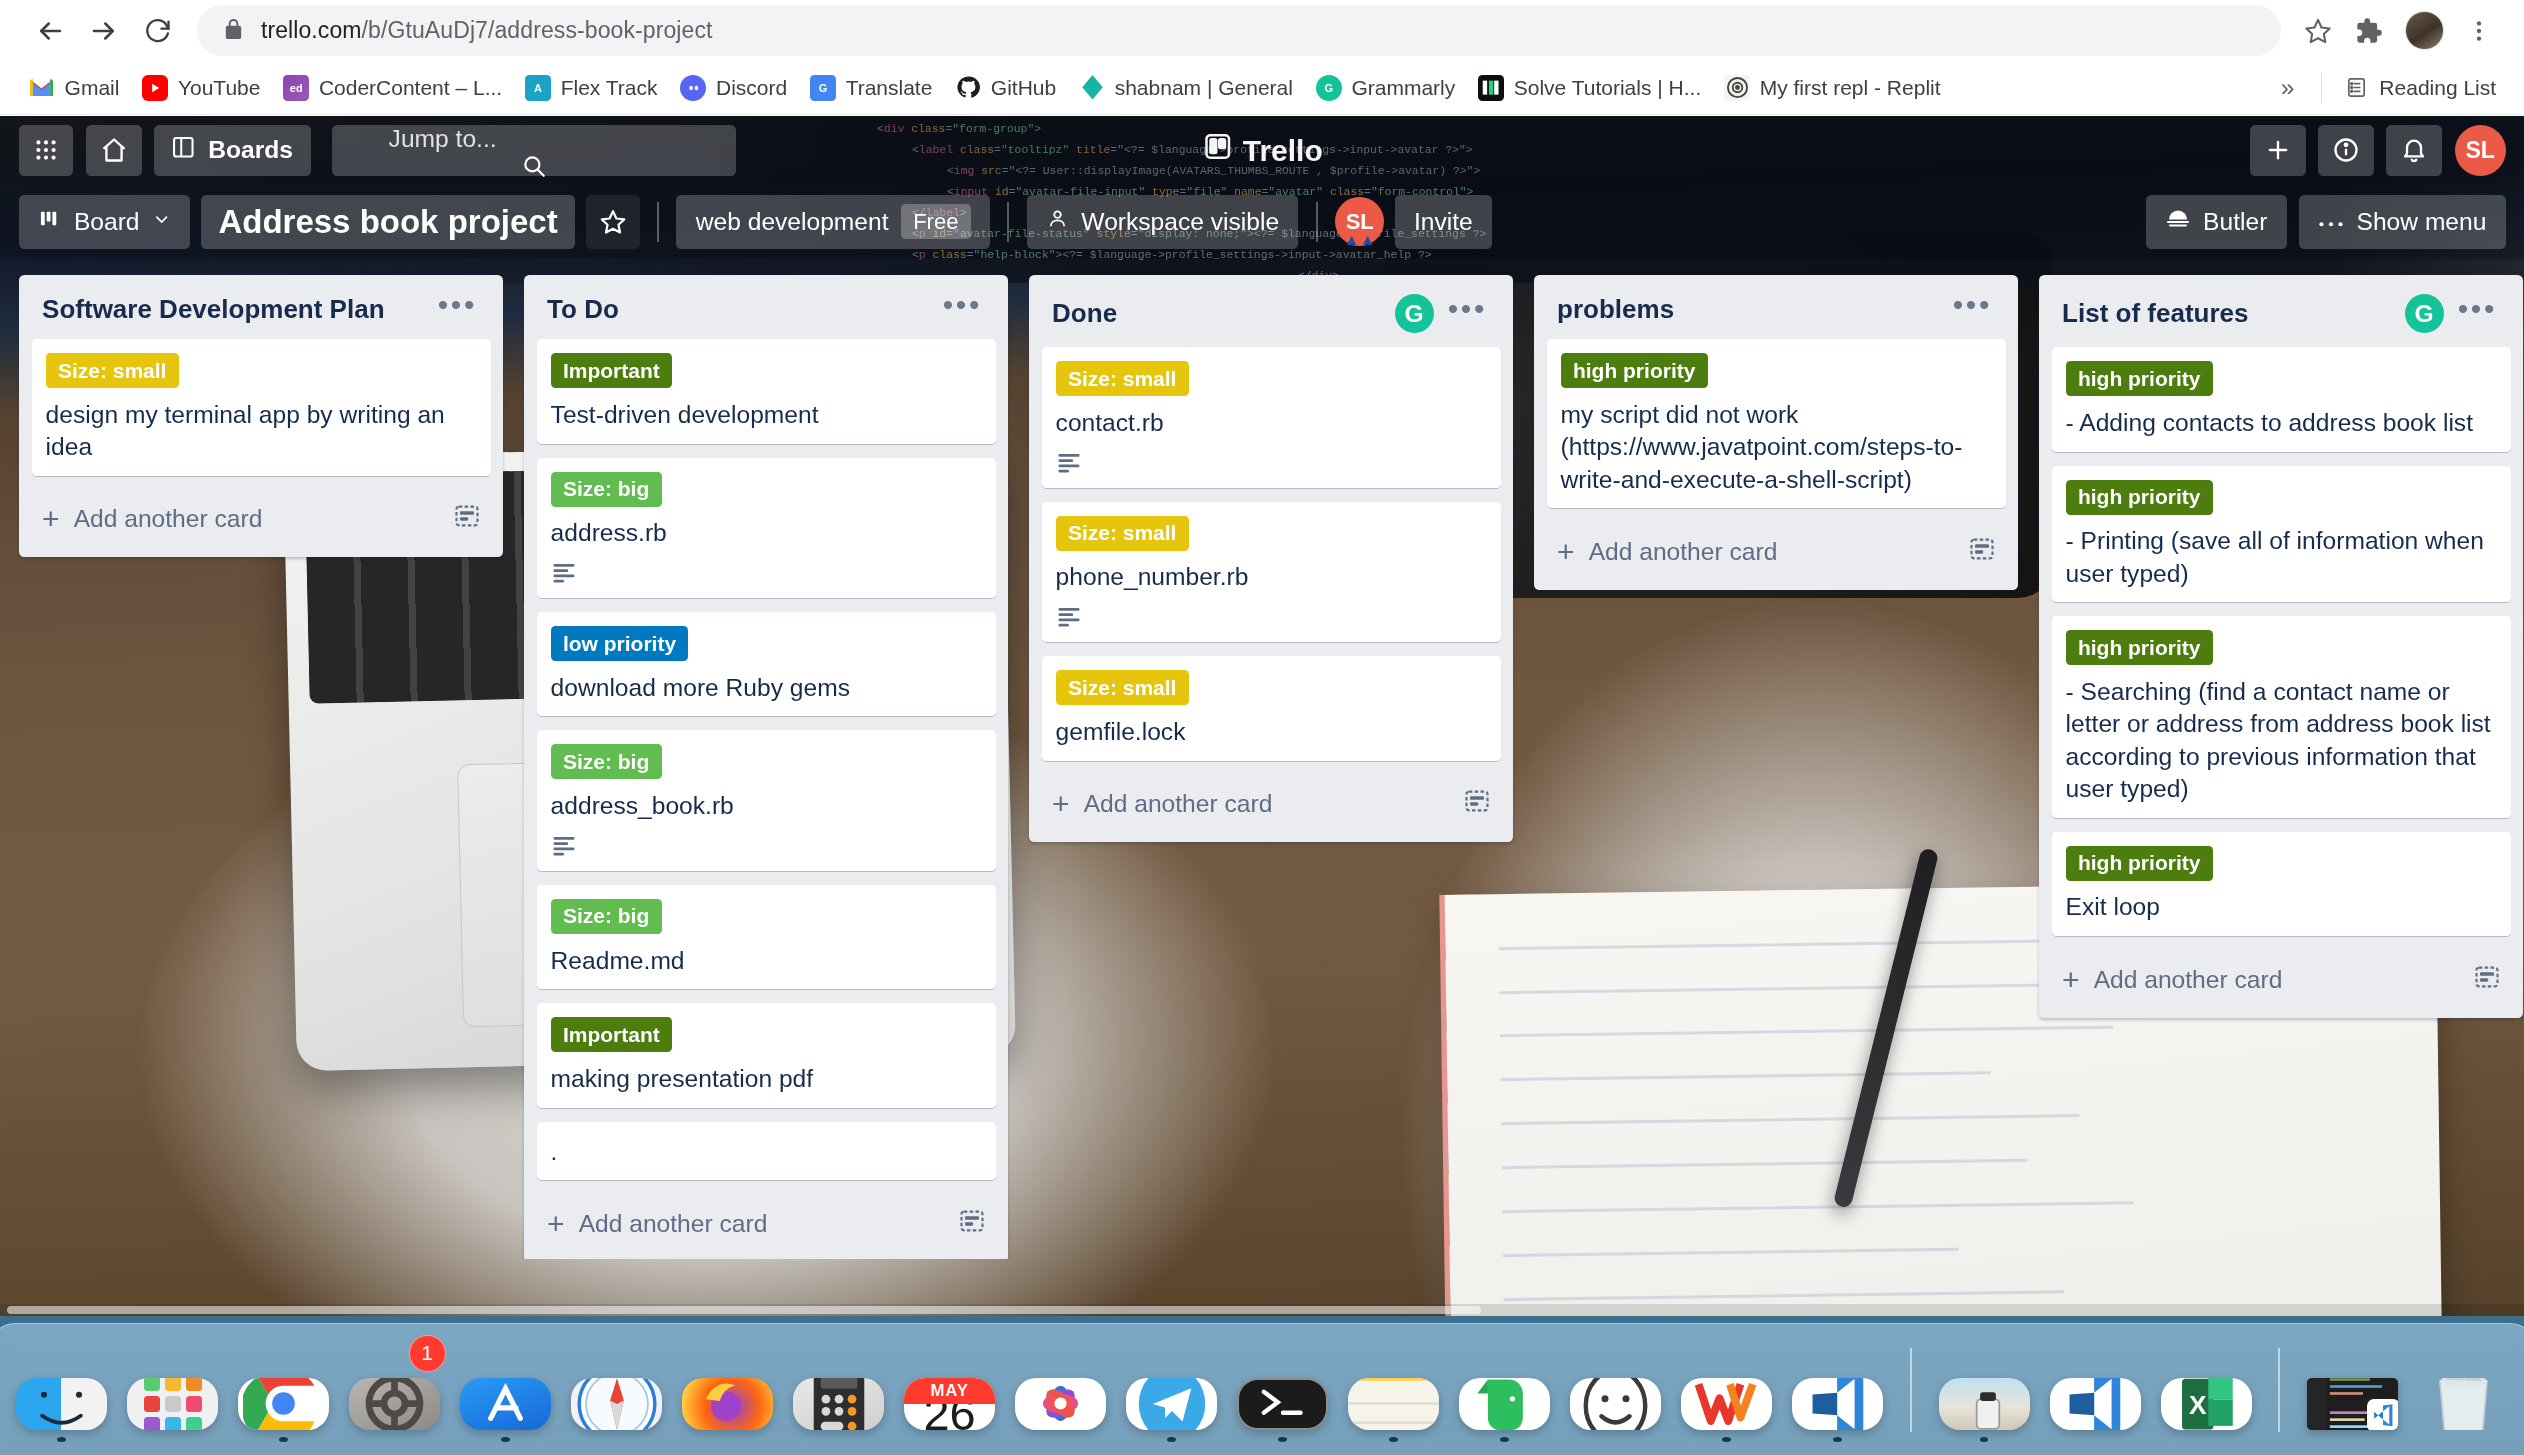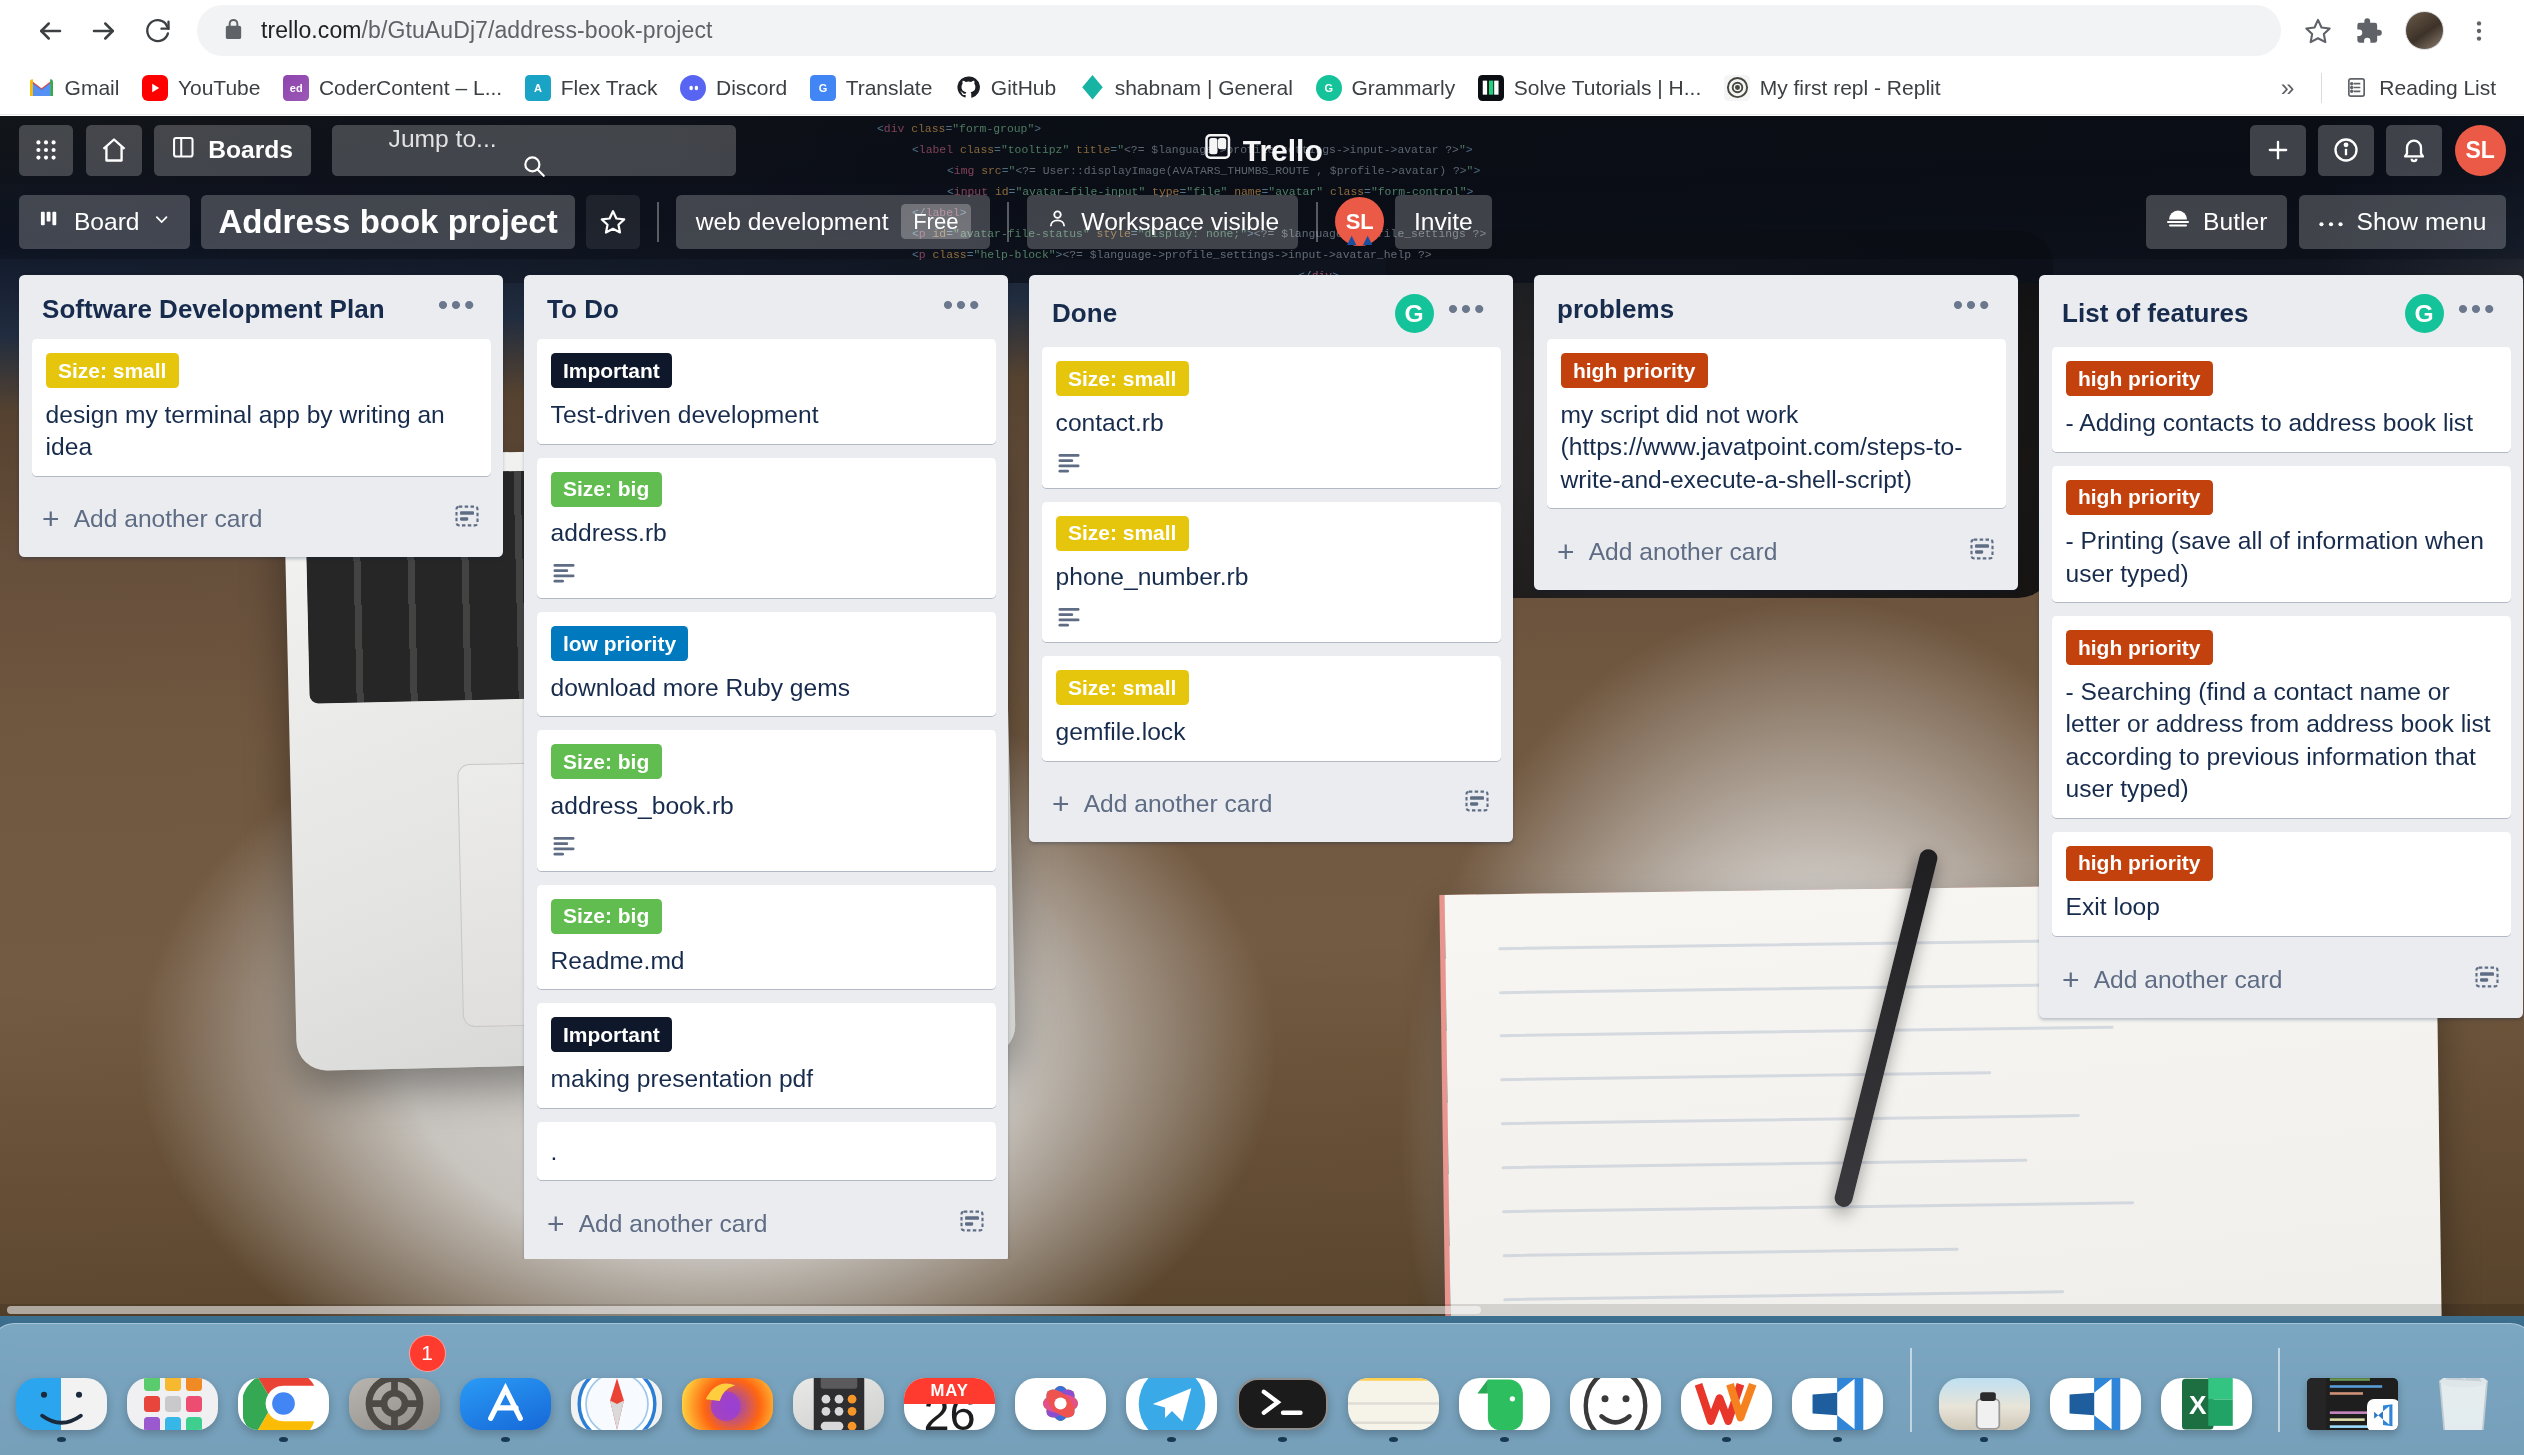--- a/index.html
+++ b/index.html
@@ -247,23 +247,23 @@
     background: #fff; border-radius: 4.4px; padding: 14px 14px 12.3px 14px;
     margin-bottom: 14px; box-shadow: 0 0.9px 0 rgba(9,30,66,.25);
   }
   .label {
     display: inline-block; border-radius: 4.4px; padding: 4.4px 12.3px;
     font-size: 21px; font-weight: 700; color: #fff; margin-bottom: 10.5px;
     line-height: 1.25;
   }
   .lb-yellow { background: #e6c60d; }
   .lb-green  { background: #61bd4f; text-align: center; }
-  .lb-orange { background: #0f172a; }
+  .lb-orange { background: #4d7c0f; }
   .lb-blue   { background: #0079bf; }
-  .lb-red    { background: #c2410c; }
+  .lb-red    { background: #4d7c0f; }
   .card-title { font-size: 24.6px; color: #172b4d; line-height: 1.32; }
   .card-badges { margin-top: 12.3px; display: flex; align-items: center; gap: 10.5px; }
   .badge-desc { display: block; }
 
   .add-card {
     display: flex; align-items: center; justify-content: space-between;
     padding: 12.3px 10.5px 14px 10.5px; color: #5e6c84; font-size: 24.6px;
   }
   .add-card-left { display: flex; align-items: center; gap: 14px; }
   .plus { font-size: 30px; line-height: .8; }

